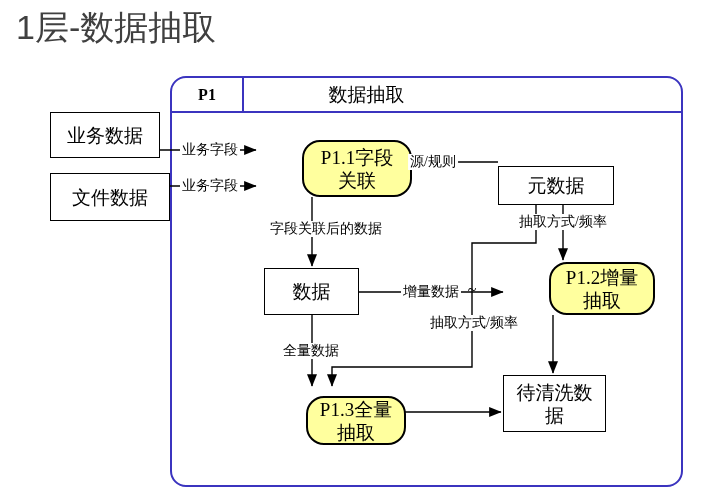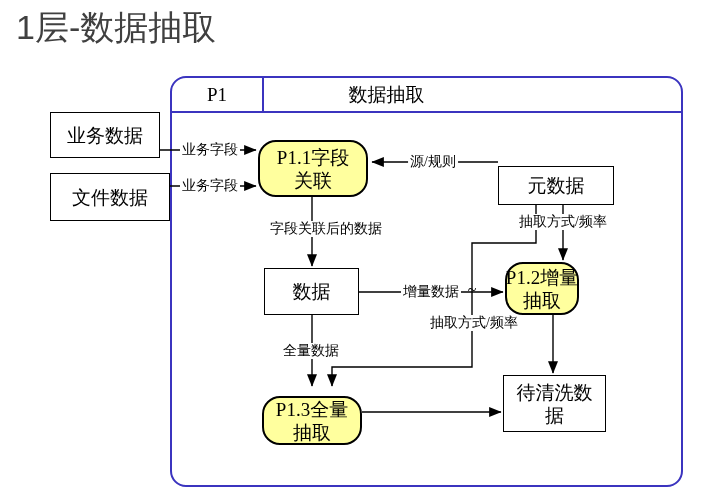--- a/index.html
+++ b/index.html
@@ -23,44 +23,44 @@
   .frame{
     position:absolute;left:170px;top:76px;width:513px;height:411px;
     border:2px solid var(--blue);border-radius:16px;background:transparent;
     box-sizing:border-box;
   }
   .frame-header{
     position:absolute;left:0;top:0;width:100%;height:35px;
     border-bottom:2px solid var(--blue);display:flex;box-sizing:border-box;
   }
   .p1-cell{
-    width:92px;height:100%;border-right:2px solid var(--blue);
+    width:72px;height:100%;border-right:2px solid var(--blue);
     display:flex;align-items:center;justify-content:center;
-    font-size:19px;box-sizing:border-box;
+    font-size:16px;box-sizing:border-box;font-weight:bold;
   }
   .frame-title-cell{
     width:245px;height:100%;display:flex;align-items:center;justify-content:center;
     font-size:19px;
   }
   
   .node{
     position:absolute;background:#fff;border:1px solid #000;
     display:flex;flex-direction:column;align-items:center;justify-content:center;
     font-size:19px;line-height:23px;text-align:center;box-sizing:border-box;
     white-space:nowrap;
   }
   .process{
-    background:var(--yellow);border:2px solid #000;border-radius:18px;
+    background:var(--yellow);border:2px solid #000;border-radius:18px;margin-left:44px;
   }
   #node-business{left:50px;top:112px;width:110px;height:46px;}
   #node-file{left:50px;top:173px;width:120px;height:48px;justify-content:center;}
   #node-p11{left:258px;top:140px;width:110px;height:57px;}
   #node-meta{left:498px;top:142px;width:116px;height:39px;margin-top:24px;}
   #node-raw{left:264px;top:268px;width:95px;height:47px;}
-  #node-p12{left:505px;top:262px;width:74px;height:53px;}
+  #node-p12{left:505px;top:262px;width:106px;height:53px;}
   #node-toclean{left:503px;top:375px;width:103px;height:57px;}
   #node-p13{left:262px;top:396px;width:100px;height:49px;}
   
   svg.flows{position:absolute;left:0;top:0;width:722px;height:500px;pointer-events:none;}
   .flow{stroke:var(--line);stroke-width:1.4;fill:none;}
   .arrowhead{fill:var(--line);}
   
   .flow-label{
     position:absolute;transform:translate(-50%,-50%);
     font-size:14px;line-height:16px;background:#fff;padding:0 2px;

